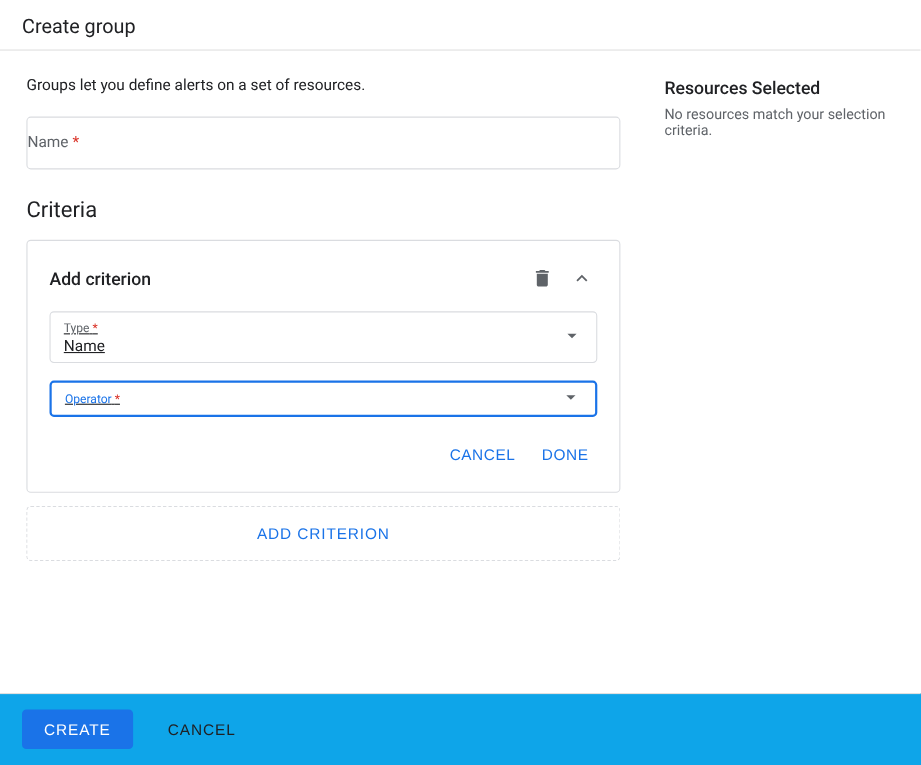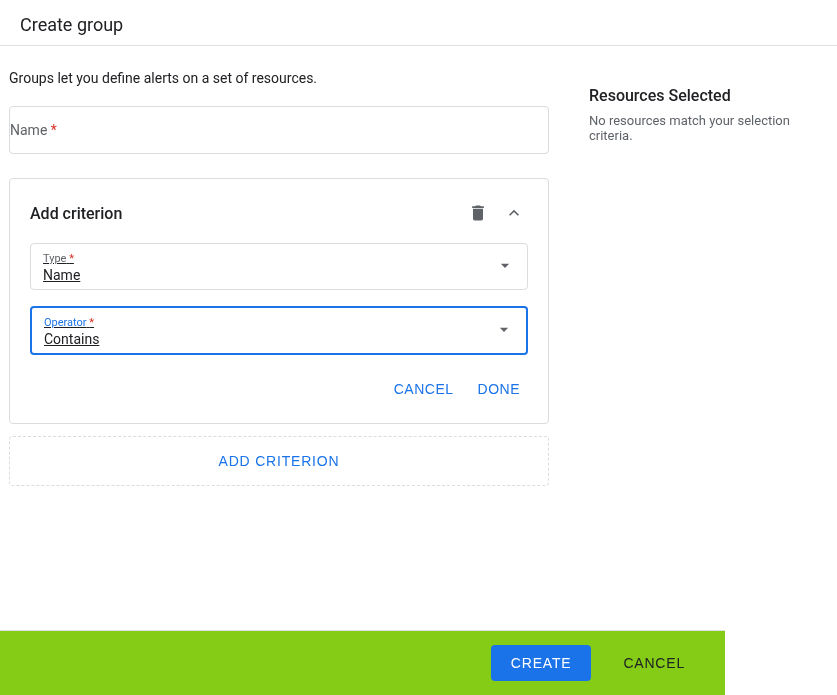--- a/index.html
+++ b/index.html
@@ -18,21 +18,21 @@
     }
 
     .page-title {
       font-size: 18px;
       font-weight: 400;
       color: #202124;
     }
 
     .page-body {
       display: flex;
-      padding: 24px 9px;
+      padding: 24px 24px;
       gap: 40px;
     }
 
     .left-panel {
       flex: 0 0 540px;
     }
 
     .right-panel {
       flex: 1;
     }
@@ -248,40 +248,38 @@
       letter-spacing: 0.8px;
       text-align: center;
       text-transform: uppercase;
     }
 
     .resources-title {
       font-size: 16px;
       font-weight: 500;
       color: #202124;
       margin-bottom: 8px;
-      margin-top: 16px;
     }
 
     .resources-empty-text {
       font-size: 13px;
       color: #5f6368;
     }
 
     .page-footer {
       position: fixed;
       bottom: 0;
       left: 0;
-      width: 725px;
+      width: 837px;
       padding: 14px 20px;
-      background: #84cc16;
+      background: #0ea5e9;
       border-top: 1px solid #e0e0e0;
       display: flex;
       gap: 12px;
       align-items: center;
-      justify-content: flex-end;
     }
 
     .contained-button {
       background: #1a73e8;
       color: #fff;
       border: none;
       border-radius: 4px;
       padding: 10px 20px;
       font-size: 14px;
       font-weight: 500;
@@ -337,20 +335,21 @@
     <div class="name-input-container">
       <div class="text-field">
         <label>
           <span>Name</span> <span class="required-star">*</span>
         </label>
         <input type="text" style="padding-top: 0px;" value="">
       </div>
     </div>
 
     <div class="criteria-section">
+      <h2 class="criteria-title">Criteria</h2>
 
       
       <div class="criterion-card">
 
         <div class="criterion-header">
           <span class="criterion-header-title">Add criterion</span>
           <div class="criterion-header-actions">
             <button class="icon-button" title="Delete">
               <svg class="trash-icon" viewBox="0 0 24 24" fill="currentColor">
                 <path d="M6 19c0 1.1.9 2 2 2h8c1.1 0 2-.9 2-2V7H6v12zM19 4h-3.5l-1-1h-5l-1 1H5v2h14V4z"></path>
@@ -381,21 +380,20 @@
               <option>Region</option>
             </select>
           </div>
         </div>
 
         <div class="field-group">
           <div class="select-field focused">
             <label>
               <span>Operator</span> <span class="required-star">*</span>
             </label>
-            <div class="select-value">Contains</div>
             <span class="chevron">
               <svg class="chevron-down-svg" viewBox="0 0 24 24" fill="currentColor">
                 <path d="M7 10l5 5 5-5z"></path>
               </svg>
             </span>
             <select>
               <option>Contains</option>
               <option>Does not contain</option>
               <option>Equals</option>
               <option>Does not equal</option>

